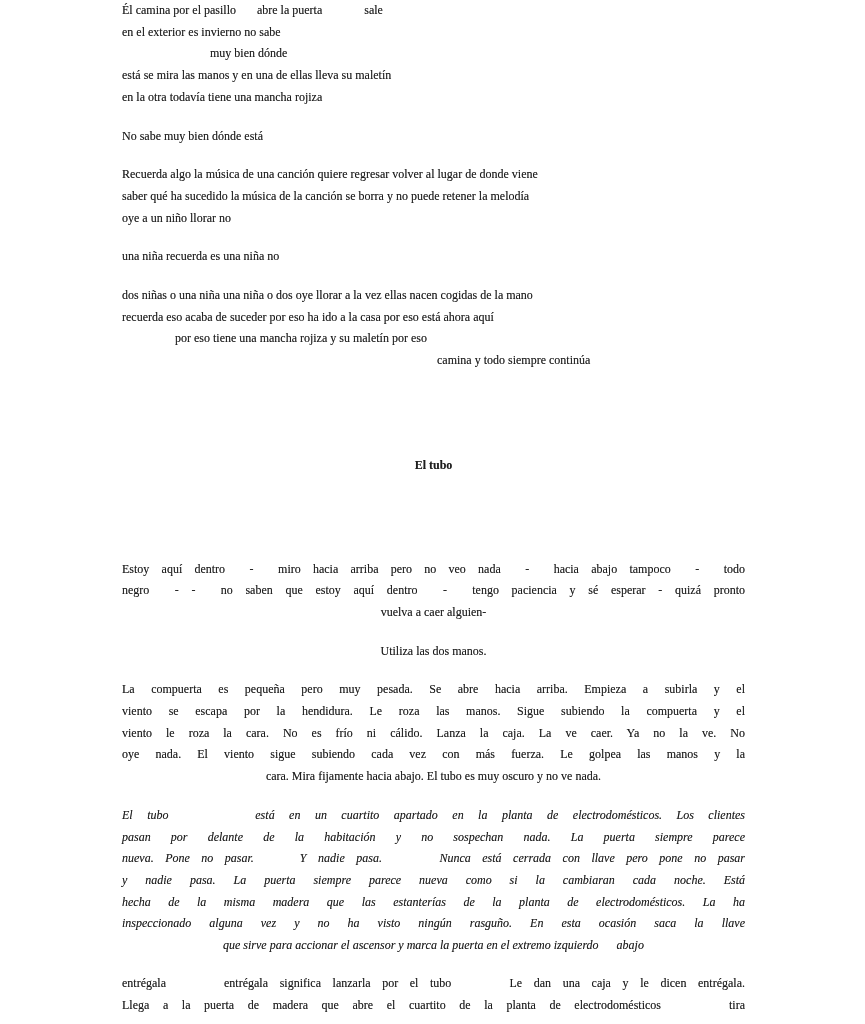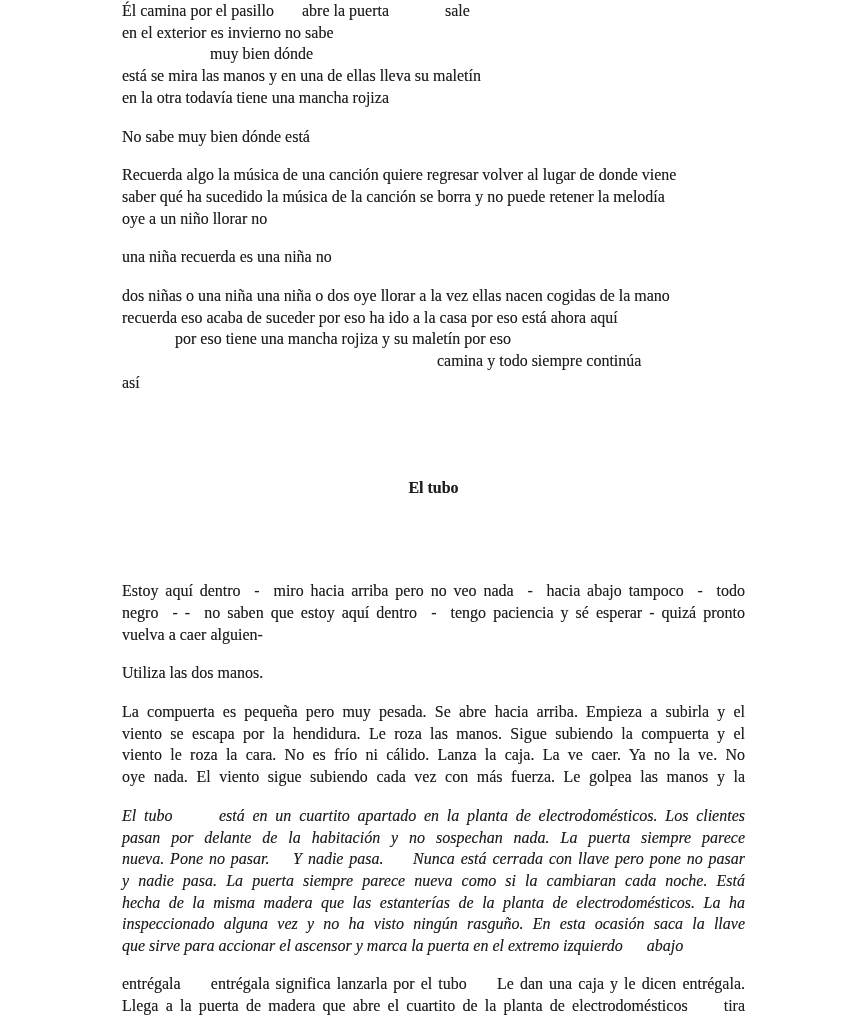--- a/index.html
+++ b/index.html
@@ -4,30 +4,30 @@
 <style>
   html,body{margin:0;padding:0;background:#ffffff;}
   .page{
     position:relative;
     width:865px;height:1024px;
     box-sizing:border-box;
     padding:0 120px 0 122px;
     background:#ffffff;
     overflow:hidden;
     font-family:"Liberation Serif","DejaVu Serif",serif;
-    font-size:16px;
+    font-size:12px;
     line-height:21.7px;
     color:#1e1e1e;
     text-shadow:0 0 0.4px rgba(0,0,0,0.45);
   }
   .stanza{margin:0 0 17px 0;}
   .para{margin:0 0 17px 0;}
   .line{white-space:pre;}
   .jline{white-space:pre-wrap;text-align:justify;text-align-last:justify;}
-  .lastline{white-space:pre-wrap;text-align:left;}
+  .lastline{white-space:pre-wrap;text-align:center;}
   .ind-a{padding-left:88px;}
   .ind-b{padding-left:53px;}
   .ind-c{padding-left:315px;}
   .right{}
   .story-title{font-weight:bold;text-align:center;margin:83px 0 0 0;}
   .p1-gap{margin-top:82px;}
   .p4{margin-bottom:16px;font-style:italic;}
   .p5{margin-bottom:12px;}
 </style>
 </head>
@@ -52,21 +52,20 @@
       <div class="line">oye a un niño llorar no</div>
     </div>
     <div class="stanza">
       <div class="line">una niña recuerda es una niña no</div>
     </div>
     <div class="stanza">
       <div class="line">dos niñas o una niña una niña o dos oye llorar a la vez ellas nacen cogidas de la mano</div>
       <div class="line">recuerda eso acaba de suceder por eso ha ido a la casa por eso está ahora aquí</div>
       <div class="line ind-b">por eso tiene una mancha rojiza y su maletín por eso</div>
       <div class="line ind-c">camina y todo siempre continúa</div>
-      <div class="line right">así</div>
     </div>
   </section>
 
   <section>
     <div class="story-title">El tubo</div>
 
     <div class="para p1-gap">
       <div class="jline">Estoy aquí dentro  -  miro hacia arriba pero no veo nada  -  hacia abajo tampoco  -  todo</div>
       <div class="jline">negro  - -  no saben que estoy aquí dentro  -  tengo paciencia y sé esperar - quizá pronto</div>
       <div class="lastline">vuelva a caer alguien-</div>
@@ -74,20 +73,21 @@
 
     <div class="para">
       <div class="lastline">Utiliza las dos manos.</div>
     </div>
 
     <div class="para">
       <div class="jline">La compuerta es pequeña pero muy pesada. Se abre hacia arriba. Empieza a subirla y el</div>
       <div class="jline">viento se escapa por la hendidura. Le roza las manos. Sigue subiendo la compuerta y el</div>
       <div class="jline">viento le roza la cara. No es frío ni cálido. Lanza la caja. La ve caer. Ya no la ve. No</div>
       <div class="jline">oye nada. El viento sigue subiendo cada vez con más fuerza. Le golpea las manos y la</div>
+      <div class="lastline">cara. Mira fijamente hacia abajo. El tubo es muy oscuro y no ve nada.</div>
     </div>
 
     <div class="para p4">
       <div class="jline">El tubo      está en un cuartito apartado en la planta de electrodomésticos. Los clientes</div>
       <div class="jline">pasan por delante de la habitación y no sospechan nada. La puerta siempre parece</div>
       <div class="jline">nueva. Pone no pasar.    Y nadie pasa.     Nunca está cerrada con llave pero pone no pasar</div>
       <div class="jline">y nadie pasa. La puerta siempre parece nueva como si la cambiaran cada noche. Está</div>
       <div class="jline">hecha de la misma madera que las estanterías de la planta de electrodomésticos. La ha</div>
       <div class="jline">inspeccionado alguna vez y no ha visto ningún rasguño. En esta ocasión saca la llave</div>
       <div class="lastline">que sirve para accionar el ascensor y marca la puerta en el extremo izquierdo      abajo</div>

